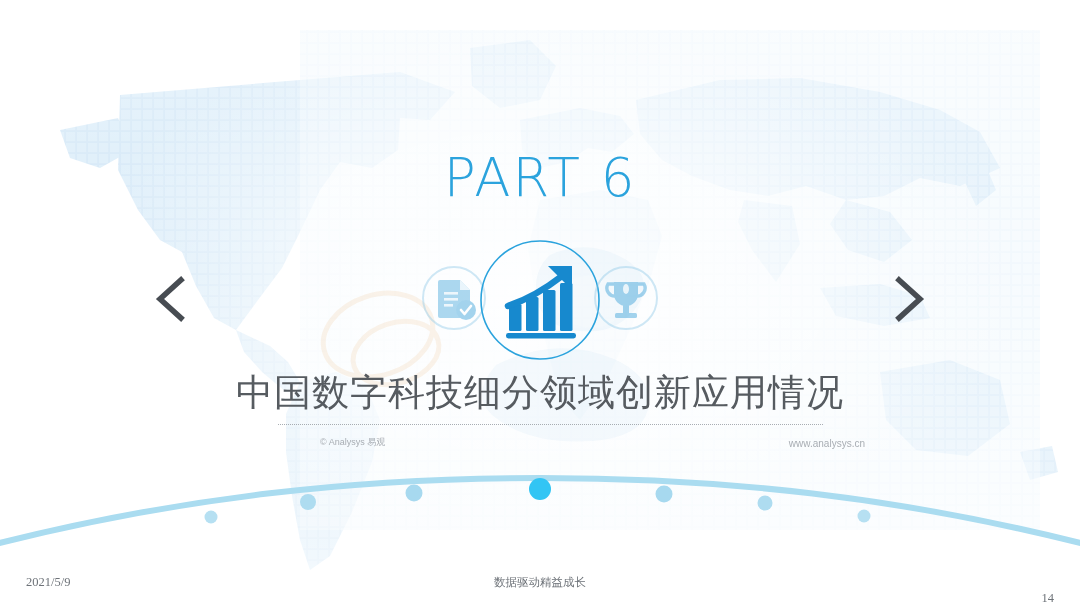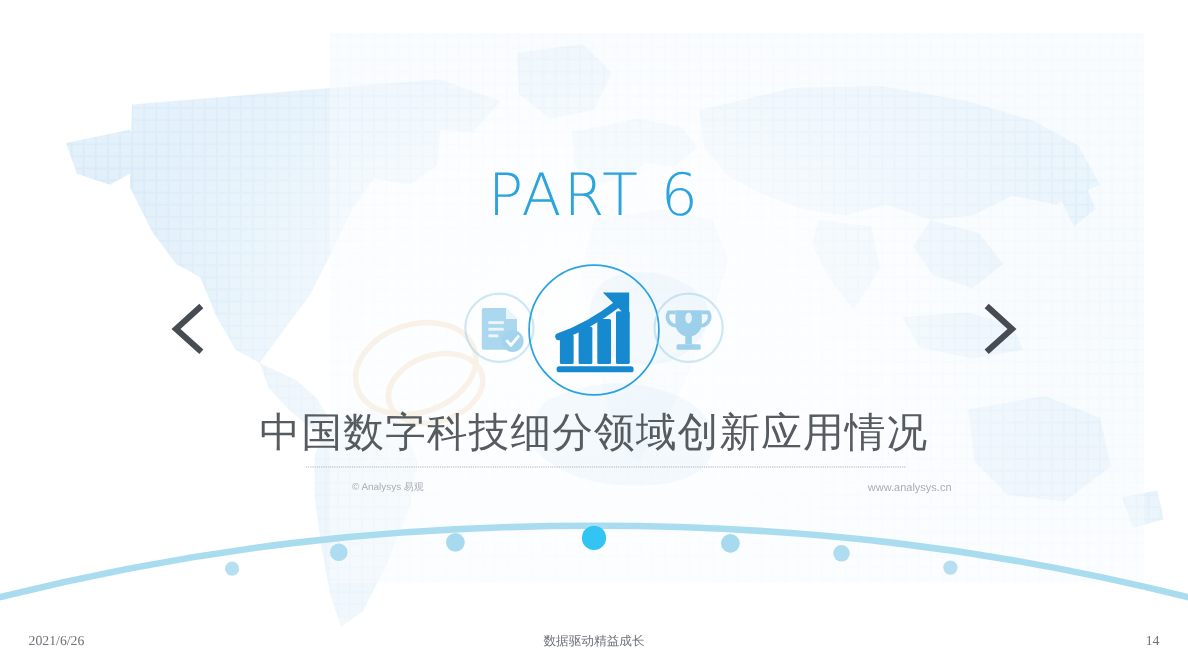--- a/index.html
+++ b/index.html
@@ -155,21 +155,21 @@
     color: #6d7278;
     font-size: 12.5px;
     font-family: "Liberation Serif", "DejaVu Serif", serif;
   }
   .footer-date { position:absolute; left: 26px; top: 0; }
   .footer-mid  {
     position:absolute; left:0; right:0; top:0; text-align:center;
     font-family: Liberation Sans, sans-serif;
     font-size: 11.5px; color:#6d7278;
   }
-  .footer-page { position:absolute; right: 26px; top: 0; }
+  .footer-page { position:absolute; right: 26px; top: 16px; }
 </style>
 </head>
 <body>
 
 <div id="slide">
 
   <div class="bg-map">
     <svg viewBox="0 0 1080 608" xmlns="http://www.w3.org/2000/svg">
       <defs>
         <pattern id="gridsq" width="11" height="11" patternUnits="userSpaceOnUse">
@@ -332,18 +332,18 @@
         <circle cx="414" cy="31" r="8.5" fill="#a7d9ef"></circle>
         <circle cx="540" cy="27" r="11.0" fill="#32c5f4"></circle>
         <circle cx="664" cy="32" r="8.5" fill="#a7d9ef"></circle>
         <circle cx="765" cy="41" r="7.5" fill="#aedcf0"></circle>
         <circle cx="864" cy="54" r="6.5" fill="#b6e0f2"></circle>
       </g>
     </svg>
   </div>
 
   <div class="footer">
-    <span class="footer-date">2021/6/26</span>
+    <span class="footer-date">2021/5/9</span>
     <span class="footer-mid">数据驱动精益成长</span>
     <span class="footer-page">14</span>
   </div>
 
 </div>
 
 </body></html>

